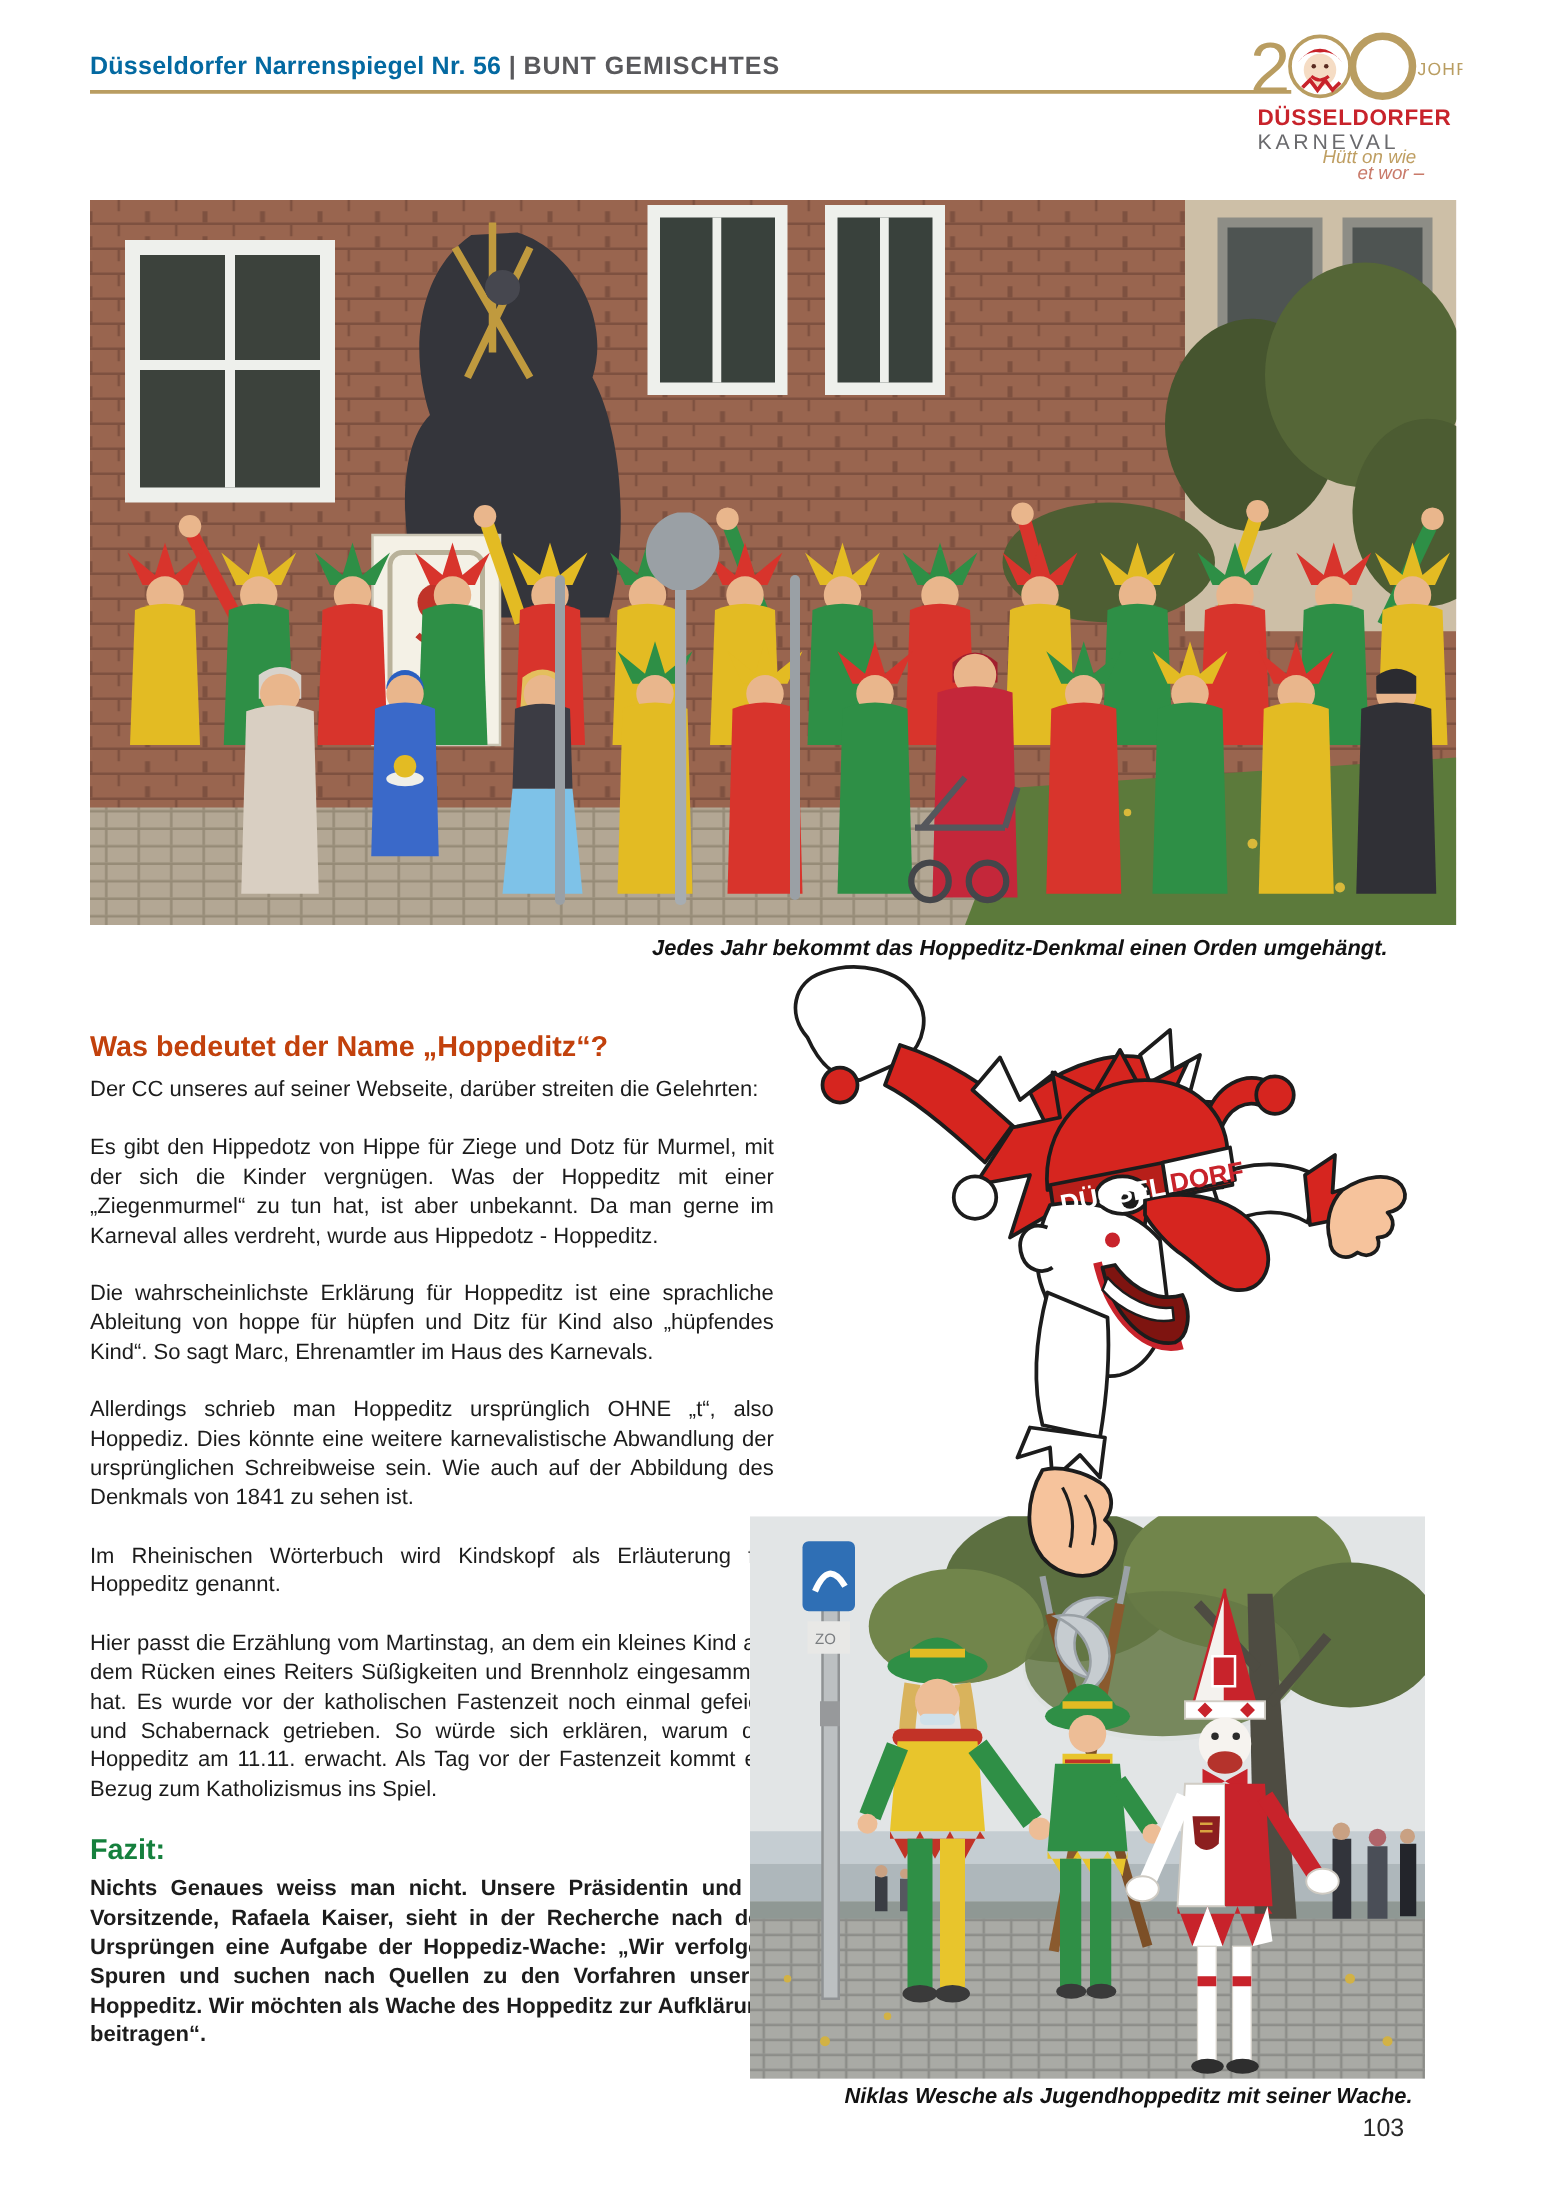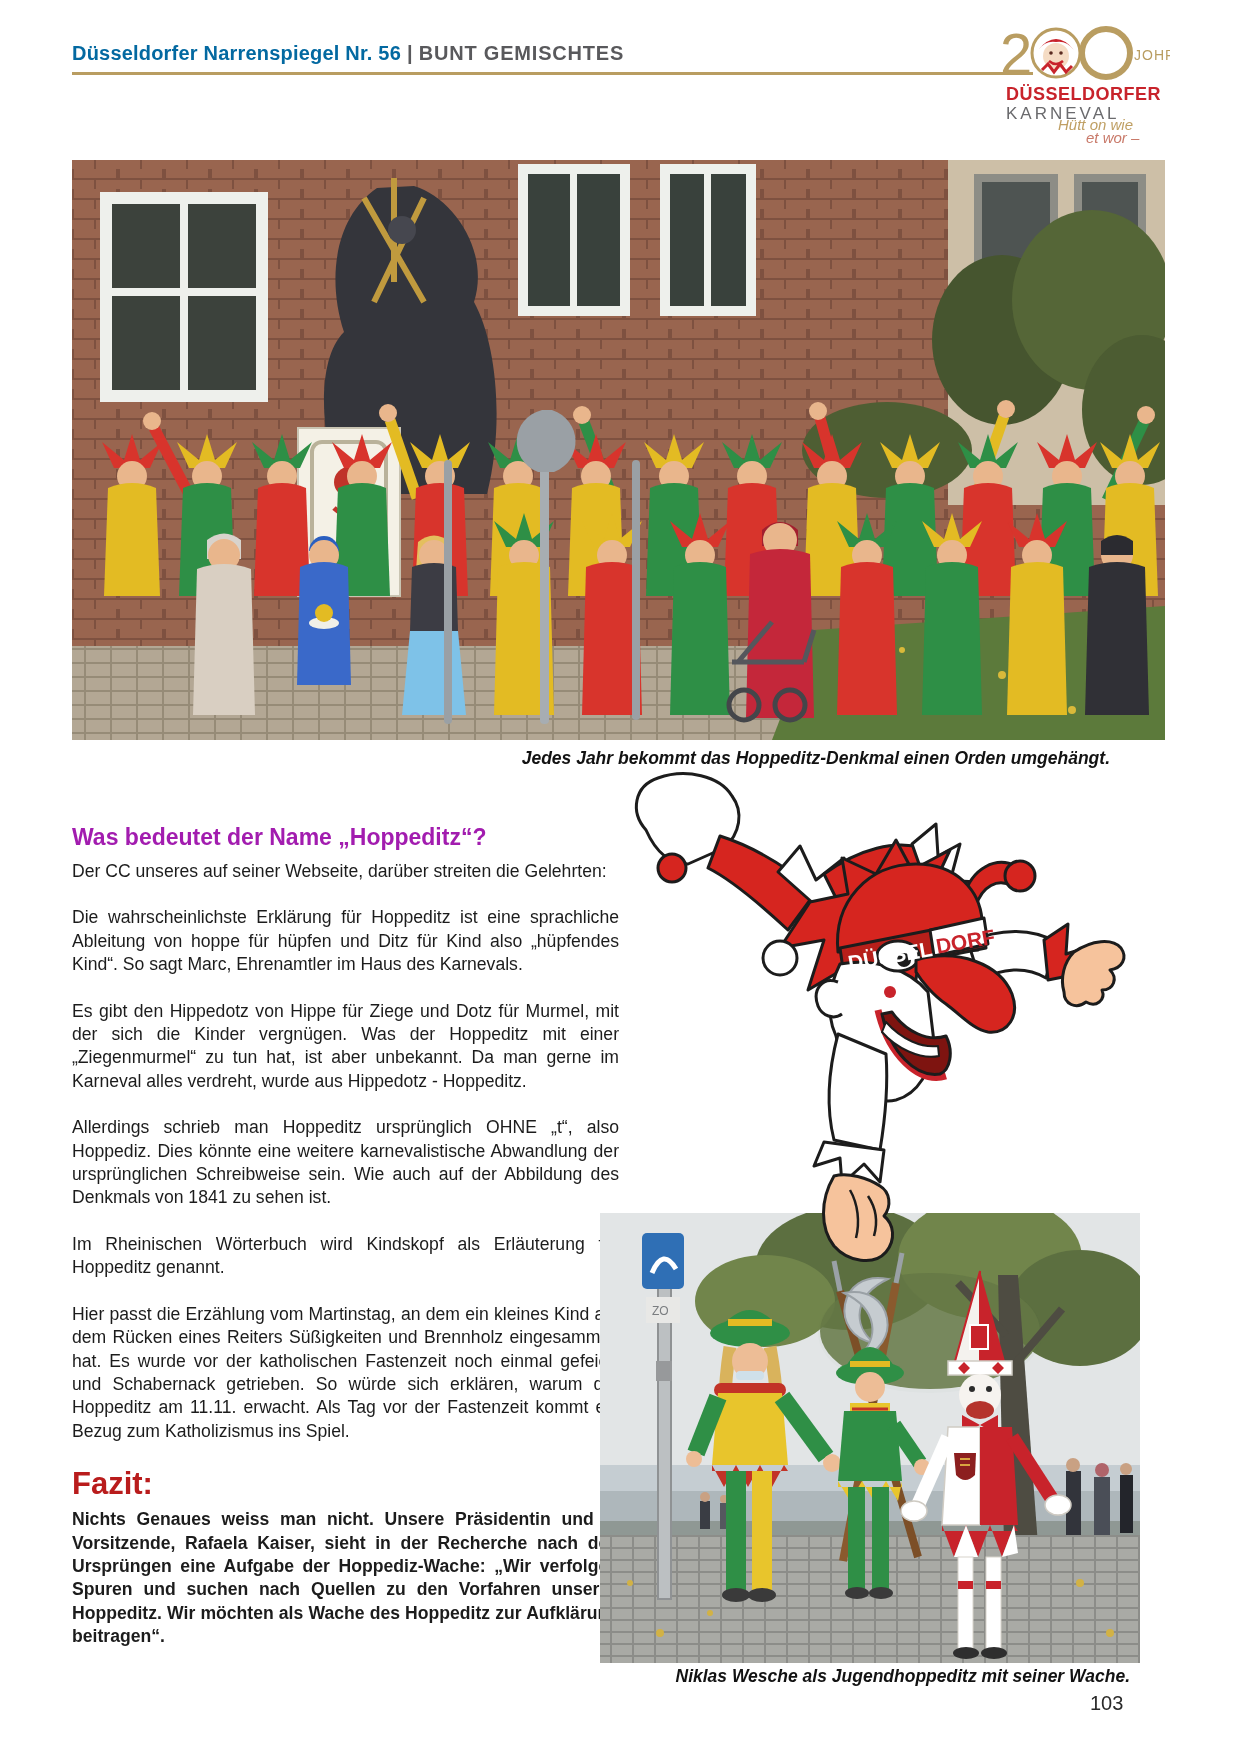--- a/index.html
+++ b/index.html
@@ -13,23 +13,23 @@
   .header-rule{position:absolute;left:72px;top:72px;width:961px;height:3px;background:#b99d61;}
   .logo{position:absolute;left:1000px;top:22px;width:170px;height:122px;}
   
   .photo-main{position:absolute;left:72px;top:160px;width:1093px;height:580px;}
   .photo-main svg,.photo-bottom svg,.cartoon svg,.logo svg{display:block;width:100%;height:100%;}
   .caption{position:absolute;font-size:17.5px;font-weight:bold;font-style:italic;color:#121212;text-align:right;}
   .caption-top{left:0;top:748px;width:1110px;}
   .caption-bottom{left:590px;top:1666px;width:540px;}
   
   .article{position:absolute;left:72px;top:824px;width:547px;}
-  .article h2{margin:0 0 10px 0;font-size:23px;line-height:26px;font-weight:bold;color:#a21caf;}
+  .article h2{margin:0 0 10px 0;font-size:23px;line-height:26px;font-weight:bold;color:#c2410c;}
   .article p{margin:0 0 23px 0;font-size:17.6px;line-height:23.4px;color:#1c1c1c;text-align:justify;}
-  .fazit-h{margin:0 0 6px 0;font-size:31px;font-weight:bold;color:#b91c1c;}
+  .fazit-h{margin:0 0 6px 0;font-size:23px;font-weight:bold;color:#15803d;}
   .fazit-p{margin:0;font-size:17.6px;line-height:23.4px;color:#e6252e;font-weight:bold;text-align:justify;}
   
   .cartoon{position:absolute;left:628px;top:752px;width:500px;height:548px;z-index:3;}
   .photo-bottom{position:absolute;left:600px;top:1213px;width:540px;height:450px;z-index:2;}
   .page-number{position:absolute;left:1090px;top:1692px;font-size:20px;color:#2a2a2a;}
 </style>
 </head>
 <body>
 
 <div class="page">
@@ -296,22 +296,22 @@
         <path d="M660,502 L732,502 M666,502 L700,462 M732,502 L742,470" stroke="#55575c" stroke-width="5" fill="none"></path>
       </g>
     </svg>
   </div>
 
   <div class="caption caption-top">Jedes Jahr bekommt das Hoppeditz-Denkmal einen Orden umgehängt.</div>
 
   <div class="article">
     <h2>Was bedeutet der Name „Hoppeditz“?</h2>
     <p>Der CC unseres auf seiner Webseite, darüber streiten die Gelehrten:</p>
+    <p>Es gibt den Hippedotz von Hippe für Ziege und Dotz für Murmel, mit der sich die Kinder vergnügen. Was der Hoppeditz mit einer „Ziegenmurmel“ zu tun hat, ist aber unbekannt. Da man gerne im Karneval alles verdreht, wurde aus Hippedotz - Hoppeditz.</p>
     <p>Die wahrscheinlichste Erklärung für Hoppeditz ist eine sprachliche Ableitung von hoppe für hüpfen und Ditz für Kind also „hüpfendes Kind“. So sagt Marc, Ehrenamtler im Haus des Karnevals.</p>
-    <p>Es gibt den Hippedotz von Hippe für Ziege und Dotz für Murmel, mit der sich die Kinder vergnügen. Was der Hoppeditz mit einer „Ziegenmurmel“ zu tun hat, ist aber unbekannt. Da man gerne im Karneval alles verdreht, wurde aus Hippedotz - Hoppeditz.</p>
     <p>Allerdings schrieb man Hoppeditz ursprünglich OHNE „t“, also Hoppediz. Dies könnte eine weitere karnevalistische Abwandlung der ursprünglichen Schreibweise sein. Wie auch auf der Abbildung des Denkmals von 1841 zu sehen ist.</p>
     <p>Im Rheinischen Wörterbuch wird Kindskopf als Erläuterung für Hoppeditz genannt.</p>
     <p>Hier passt die Erzählung vom Martinstag, an dem ein kleines Kind auf dem Rücken eines Reiters Süßigkeiten und Brennholz eingesammelt hat. Es wurde vor der katholischen Fastenzeit noch einmal gefeiert und Schabernack getrieben. So würde sich erklären, warum der Hoppeditz am 11.11. erwacht. Als Tag vor der Fastenzeit kommt ein Bezug zum Katholizismus ins Spiel.</p>
     <div class="fazit-h">Fazit:</div>
     <p class="fazit-p">Nichts Genaues weiss man nicht. Unsere Präsidentin und 2. Vorsitzende, Rafaela Kaiser, sieht in der Recherche nach den Ursprüngen eine Aufgabe der Hoppediz-Wache: „Wir verfolgen Spuren und suchen nach Quellen zu den Vorfahren unseres Hoppeditz. Wir möchten als Wache des Hoppeditz zur Aufklärung beitragen“.</p>
   </div>
 
   <div class="cartoon">
     <svg viewBox="0 0 500 548">
       <g stroke="#1c1c1c" stroke-width="3" stroke-linejoin="round">

